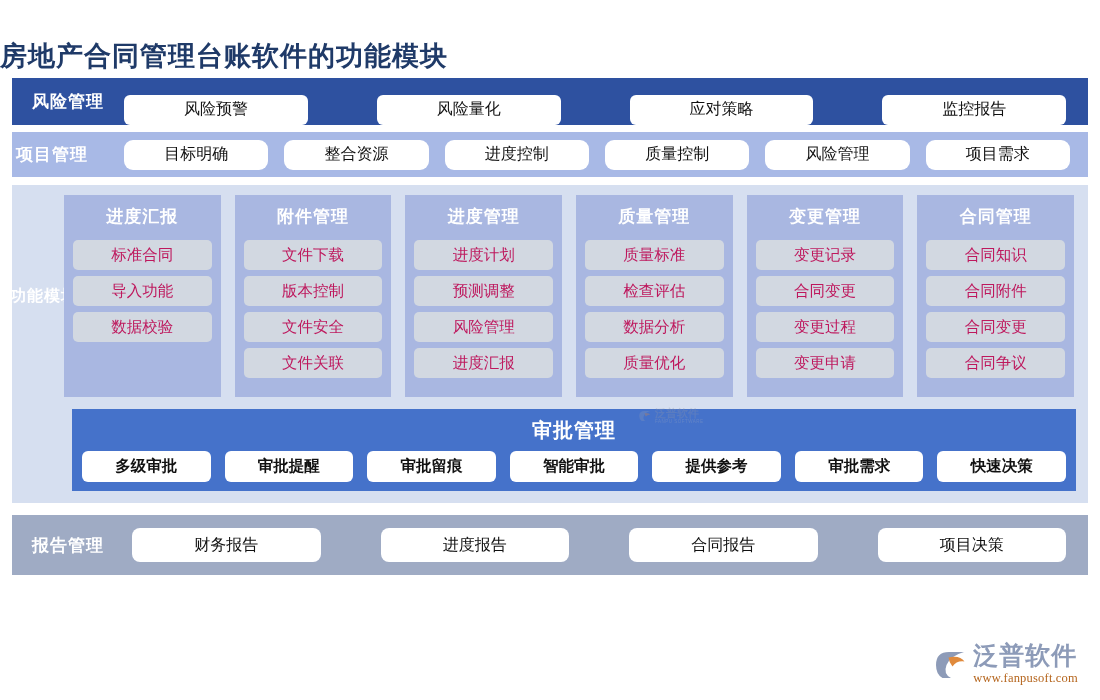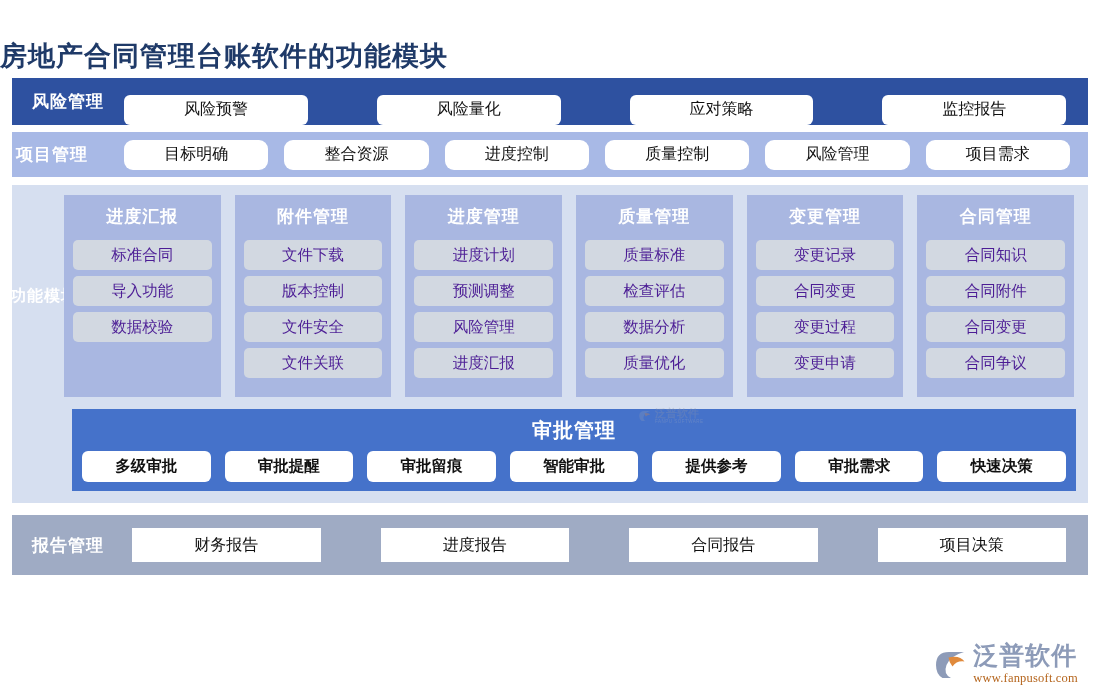--- a/index.html
+++ b/index.html
@@ -136,21 +136,21 @@
     color: #ffffff;
     font-size: 17px;
     font-weight: bold;
     text-align: center;
     padding: 3px 0 6px 0;
     letter-spacing: 1px;
   }
 
   .column-item {
     background: #d2d8e1;
-    color: #4c1d95;
+    color: #be185d;
     font-size: 15.5px;
     text-align: center;
     border-radius: 5px;
     height: 30px;
     display: flex;
     align-items: center;
     justify-content: center;
     white-space: nowrap;
   }
 
@@ -183,21 +183,21 @@
   
   .band-report {
     background: #9fabc4;
     height: 60px;
     margin-top: 12px;
   }
   .band-report .band-label { width: 120px; padding-left: 20px; text-align: left; }
   .band-report .band-items { gap: 60px; padding-right: 22px; }
   .band-report .pill {
     height: 34px;
-    border-radius: 0;
+    border-radius: 8px;
     flex: 1 1 0;
   }
 
   
   .watermark {
     position: absolute;
     left: 638px;
     top: 408px;
     opacity: 0.30;
     display: flex;

